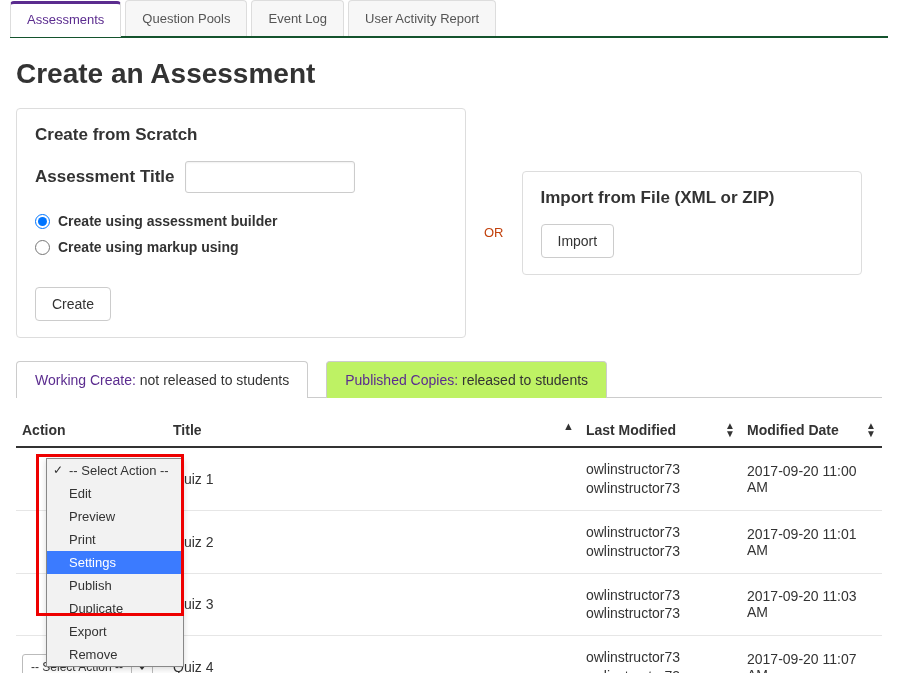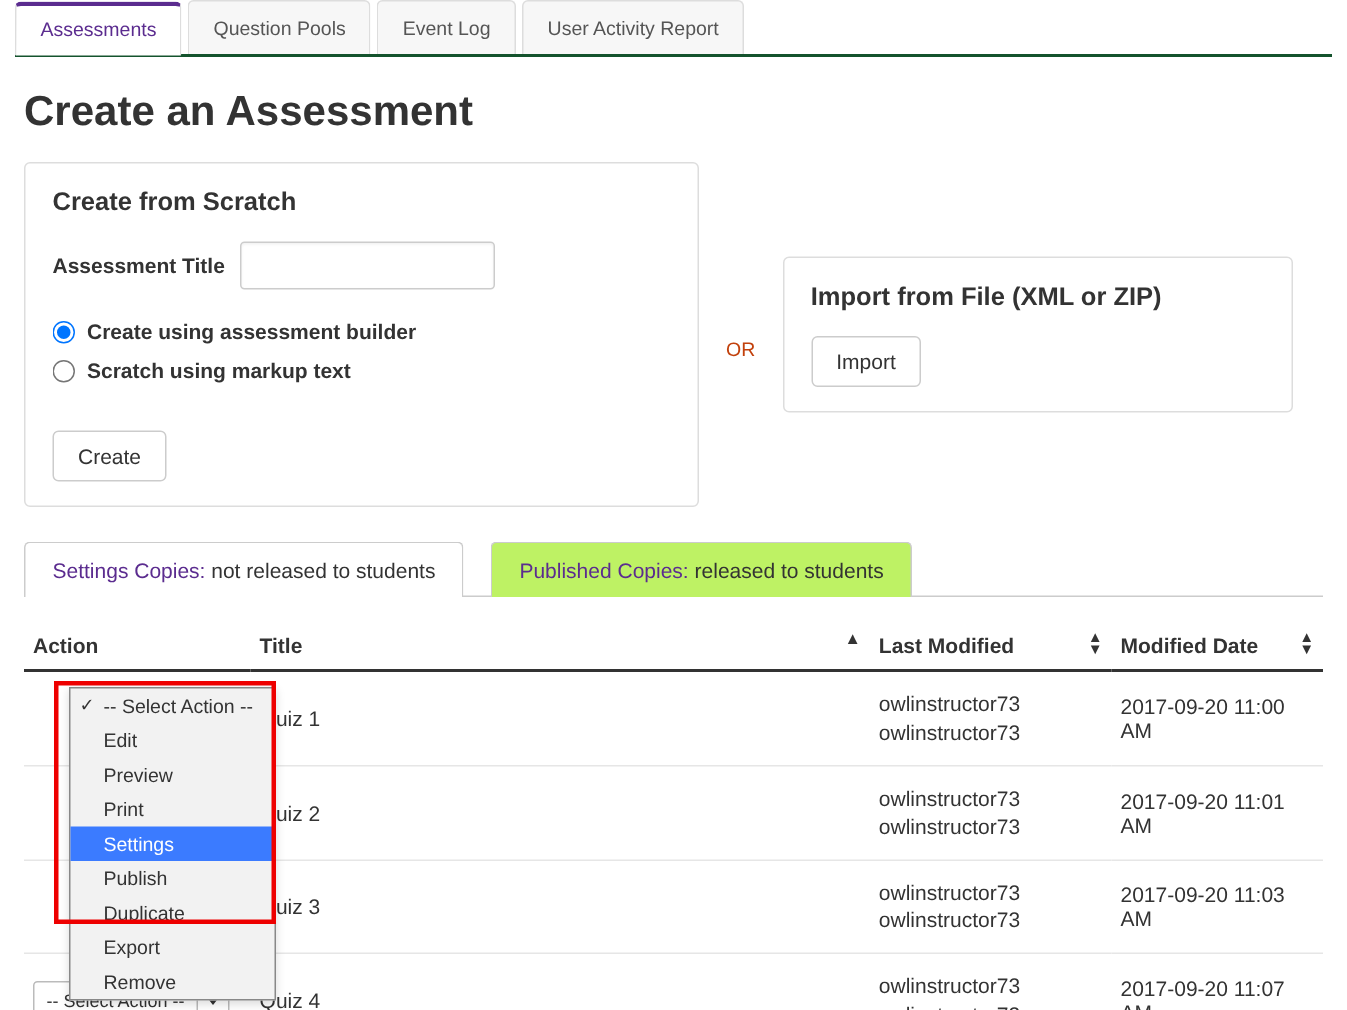--- a/index.html
+++ b/index.html
@@ -8,21 +8,21 @@
 .tab-top { padding: 10px 16px; background: #f7f7f7; border: 1px solid #ddd; border-bottom: none; margin-right: 4px; border-radius: 4px 4px 0 0; font-size: 13px; color: #555; cursor: pointer; }
 .tab-top.active { background: #fff; color: #5b2c8f; border-top: 3px solid #5b2c8f; padding-top: 8px; position: relative; top: 1px; }
 h1.page-title { font-size: 28px; font-weight: bold; margin: 20px 0 18px 6px; color: #333; }
 .panels-row { display: flex; align-items: center; gap: 18px; padding: 0 6px; }
 .panel { border: 1px solid #ddd; border-radius: 4px; padding: 16px 18px; background: #fff; }
 .panel.left { flex: 0 0 450px; }
 .panel.right { width: 340px; }
 .or-label { padding-top: 6px; font-size: 13px; color: #c2410c; margin-top: 12px; }
 .panel-title { font-size: 17px; font-weight: bold; margin-bottom: 16px; }
 .field-row { display: flex; align-items: center; margin-bottom: 20px; }
-.field-label { font-weight: bold; font-size: 14px; margin-right: 10px; }
+.field-label { font-weight: bold; font-size: 17px; margin-right: 10px; }
 .text-input { border: 1px solid #ccc; border-radius: 3px; height: 32px; width: 170px; padding: 4px 8px; box-shadow: inset 0 1px 2px rgba(0,0,0,0.06); }
 .radio-row { display: flex; align-items: center; margin-bottom: 10px; }
 .radio-row input { margin-right: 8px; width: 15px; height: 15px; }
 .radio-row label { font-weight: bold; font-size: 14px; }
 .btn { display: inline-block; border: 1px solid #ccc; background: #fff; color: #333; padding: 8px 16px; border-radius: 4px; font-size: 14px; cursor: pointer; }
 .btn.create { margin-top: 22px; }
 .subtabs { display: flex; gap: 18px; margin: 22px 6px 0 6px; border-bottom: 1px solid #ccc; }
 .subtab { border: 1px solid #ccc; border-bottom: none; border-radius: 4px 4px 0 0; padding: 10px 18px; background: #fff; font-size: 14px; cursor: pointer; position: relative; top: 1px; }
 .subtab .st-label { color: #5b2c8f; }
 .subtab .st-desc { color: #333; }
@@ -64,36 +64,36 @@
     <div class="field-row">
       <span class="field-label">Assessment Title</span>
       <input type="text" class="text-input" value="" style="">
     </div>
     <div class="radio-row">
       <input type="radio" name="cm" checked="" style="">
       <label>Create using assessment builder</label>
     </div>
     <div class="radio-row">
       <input type="radio" name="cm" style="">
-      <label>Scratch using markup text</label>
+      <label>Create using markup using</label>
     </div>
     <button class="btn create">Create</button>
   </div>
 
   <div class="or-label">OR</div>
 
   <div class="panel right">
     <div class="panel-title">Import from File (XML or ZIP)</div>
     <button class="btn">Import</button>
   </div>
 </div>
 
 <div class="subtabs">
   <div class="subtab">
-    <span class="st-label">Settings Copies:</span><span class="st-desc"> not released to students</span>
+    <span class="st-label">Working Create:</span><span class="st-desc"> not released to students</span>
   </div>
   <div class="subtab inactive">
     <span class="st-label">Published Copies:</span><span class="st-desc"> released to students</span>
   </div>
 </div>
 
 <div class="table-wrap">
 <div class="table-area">
 <table class="data">
   <thead>

